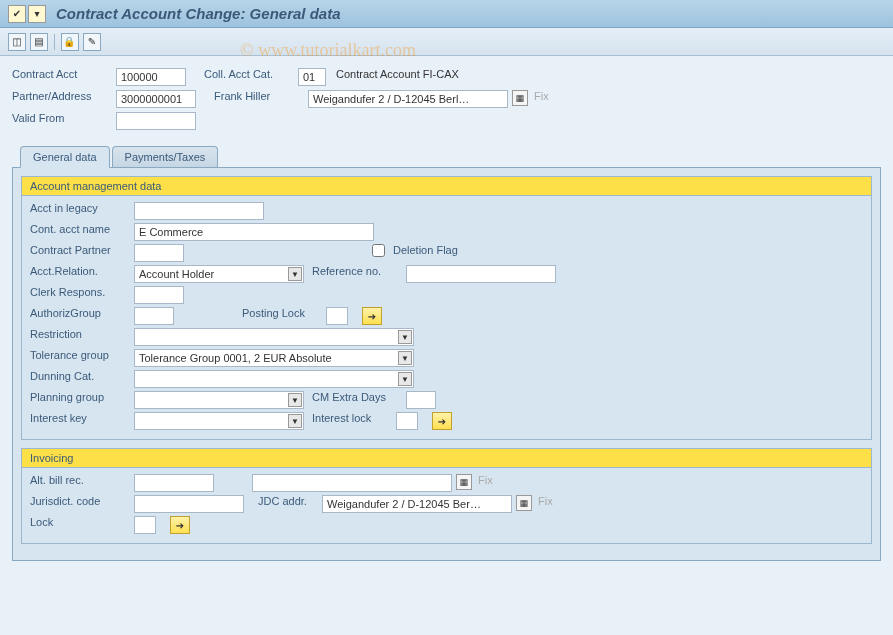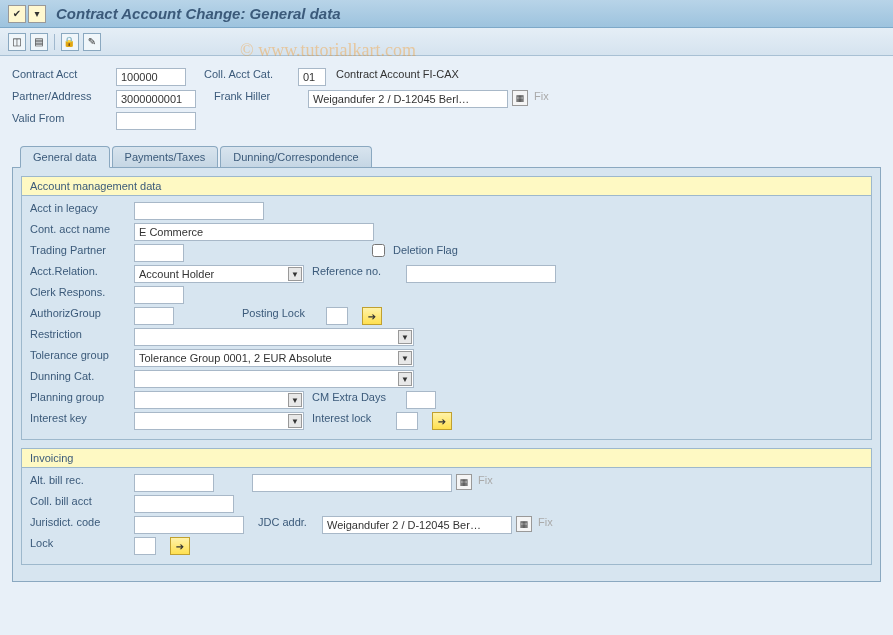--- a/index.html
+++ b/index.html
@@ -89,21 +89,21 @@
       border: 1px solid #8aa8c0;
       background: #d7e5f0;
       padding: 8px;
     }
     .groupbox {
       border: 1px solid #9db8cc;
       margin-bottom: 8px;
       background: #d7e5f0;
     }
     .group-title {
-      background: #fef9c3;
+      background: #fde047;
       padding: 3px 8px;
       color: #3b5a7a;
       border-bottom: 1px solid #9db8cc;
     }
     .group-body { padding: 6px 8px; }
     .group-body .frow { margin-bottom: 3px; }
     .glbl { width: 100px; color: #3b5a7a; }
     .dd { position:relative; display:inline-block;}
     .dd .arrow {
       position:absolute; right:2px; top:2px;
@@ -161,38 +161,37 @@
   </div>
   <div class="frow">
     <span class="lbl">Valid From</span>
     <input class="fld fld-dis" style="width: 80px;" value="">
   </div>
 </div>
 
 <div class="tabstrip">
   <div class="tab active">General data</div>
   <div class="tab">Payments/Taxes</div>
-  <div class="tab">Dunning/Correspondence</div>
 </div>
 
 <div class="tabpanel">
 
   <div class="groupbox">
     <div class="group-title">Account management data</div>
     <div class="group-body">
       <div class="frow">
         <span class="glbl">Acct in legacy</span>
         <input class="fld" style="width: 130px;" value="">
       </div>
       <div class="frow">
         <span class="glbl">Cont. acct name</span>
         <input class="fld" style="width: 240px;" value="E Commerce">
       </div>
       <div class="frow">
-        <span class="glbl">Trading Partner</span>
+        <span class="glbl">Contract Partner</span>
         <input class="fld" style="width: 50px;" value="">
         <span style="flex:0 0 180px"></span>
         <input type="checkbox" style="">
         <span class="lbl-sm" style="margin-left:4px">Deletion Flag</span>
       </div>
       <div class="frow">
         <span class="glbl">Acct.Relation.</span>
         <span class="dd"><input class="fld" style="width: 170px;" value="Account Holder"><span class="arrow">▼</span></span>
         <span class="lbl-sm" style="margin-left:4px;width:90px">Reference no.</span>
         <input class="fld" style="width: 150px;" value="">
@@ -244,24 +243,20 @@
     <div class="group-body">
       <div class="frow">
         <span class="glbl">Alt. bill rec.</span>
         <input class="fld" style="width: 80px;" value="">
         <span style="width:30px"></span>
         <input class="fld fld-dis" style="width: 200px;" value="">
         <span class="pick">▦</span>
         <span class="grey-lbl">Fix</span>
       </div>
       <div class="frow">
-        <span class="glbl">Coll. bill acct</span>
-        <input class="fld" style="width: 100px;" value="">
-      </div>
-      <div class="frow">
         <span class="glbl">Jurisdict. code</span>
         <input class="fld fld-dis" style="width: 110px;" value="">
         <span class="lbl-sm" style="margin-left:10px;width:60px">JDC addr.</span>
         <input class="fld fld-ro" style="width: 190px;" value="Weigandufer 2 / D-12045 Ber…">
         <span class="pick">▦</span>
         <span class="grey-lbl">Fix</span>
       </div>
       <div class="frow">
         <span class="glbl">Lock</span>
         <input class="fld" style="width: 22px;" value="">

